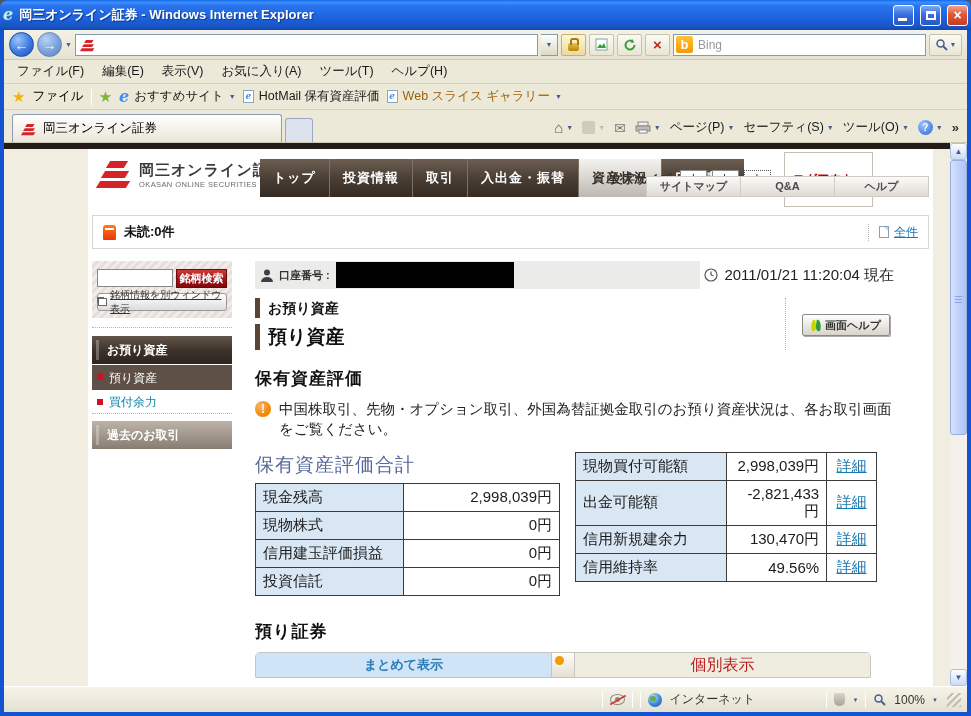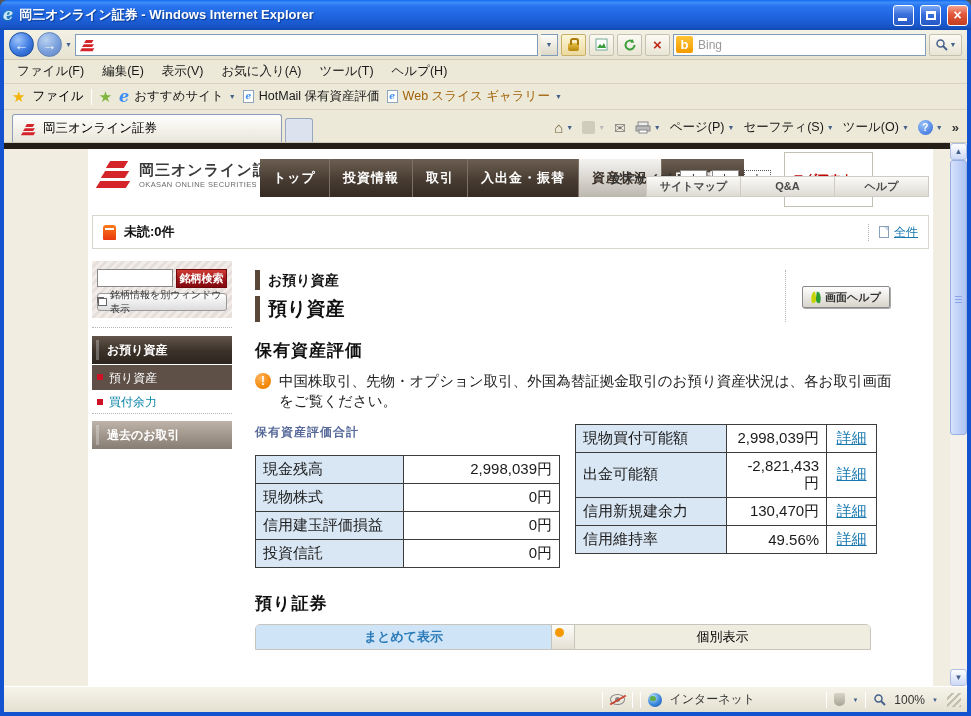--- a/index.html
+++ b/index.html
@@ -106,21 +106,21 @@
   a.link { color:#1878b0; font-size:12px; }
 
   
   .content { display:flex; margin-top:12px; padding-left:4px; }
   .sidebar { width:140px; flex:none; }
   .search-panel { background:repeating-linear-gradient(135deg,#f2ece8 0 3px,#e5deda 3px 6px); padding:8px 5px 7px; }
   .search-row { display:flex; gap:3px; }
   .search-row input { width:76px; height:18px; border:1px solid #888; font-size:11px; padding:0 2px; }
   .search-go { flex:1; background:linear-gradient(#cf3b34,#9c1418 55%,#83090e); border:1px solid #6e070c; color:#fff; font-size:11px; font-weight:bold; text-align:center; line-height:17px; }
   .winpop-btn { margin-top:5px; width:100%; height:18px; border:1px solid #999; border-radius:3px; background:linear-gradient(#fff,#ddd);
-    font-size:10px; color:#333; display:flex; align-items:center; justify-content:center; gap:3px; }
+    font-size:10px; color:#333; display:flex; align-items:center; justify-content:center; gap:3px;text-decoration:underline; }
   .winpop-ico { width:10px; height:8px; border:1px solid #666; background:#fff; box-shadow:-2px -2px 0 -1px #666; }
   .dotted-sep { border-top:1px dotted #b9b4ac; margin:9px 0 8px; }
   .side-header { height:28px; color:#fff; font-weight:bold; font-size:12px; line-height:28px; padding-left:15px; position:relative; }
   .side-header:before { content:""; position:absolute; left:4px; top:4px; bottom:4px; width:3px; background:rgba(255,255,255,.28); }
   .side-header.assets { background:linear-gradient(#63554a,#3b3129 55%,#2c241d); }
   .side-header.history { margin-top:7px; background:linear-gradient(#bdb3a9,#9c9287 60%,#877d72); }
   .side-item { position:relative; padding-left:17px; font-size:12px; }
   .side-item .bullet { position:absolute; left:5px; top:9px; width:6px; height:6px; background:#cf1126; }
   .side-item.active { height:26px; line-height:26px; background:#5e4f47; color:#fff; border-top:1px solid #fff; }
   .side-item.link { height:24px; line-height:24px; color:#0d85a8; border-bottom:1px dotted #b9b4ac; }
@@ -141,41 +141,41 @@
   .sprout { width:10px; height:12px; position:relative; }
   .sprout:before { content:""; position:absolute; left:0; bottom:0; width:5px; height:11px; background:#c8d400; border-radius:80% 0 50% 20%; transform:rotate(-8deg); }
   .sprout:after { content:""; position:absolute; right:0; bottom:0; width:5px; height:11px; background:#2e9e34; border-radius:0 80% 20% 50%; transform:rotate(8deg); }
 
   .section-title { font-size:17px; font-weight:bold; color:#111; margin-top:17px; letter-spacing:1px; }
   .notice { display:flex; gap:8px; margin-top:9px; width:645px; }
   .warn-icon { flex:none; width:16px; height:16px; border-radius:50%; background:radial-gradient(circle at 35% 30%,#ffb35c,#f08300 70%); color:#fff; font-weight:bold; font-size:12px; text-align:center; line-height:16px; margin-top:2px; }
   .notice-text { font-size:14.5px; color:#222; line-height:1.4; }
 
   .tables { display:flex; margin-top:12px; gap:10px; }
-  .tbl-title { font-size:12px; font-weight:bold; color:#56699a; margin-bottom:14px; letter-spacing:1px; }
+  .tbl-title { font-size:19px; font-weight:normal; color:#56699a; margin-bottom:5px; letter-spacing:1px; }
   table { border-collapse:collapse; }
   td { border:1px solid #3c3c3c; font-size:15px; padding:4px 7px; background:#fff; color:#1b1b1b; }
   td.lbl { background:#d9e6f3; }
   td.val { text-align:right; }
   .assets-table { width:305px; }
   .assets-table td.lbl { width:148px; }
   tr.total td.lbl { color:#3a5f9e; }
   .margin-block { margin-left:5px; }
   .margin-table { width:302px; }
   .margin-table td.lbl { width:152px; }
   .margin-table td.val { width:100px; }
   .margin-table td.lnk { width:50px; text-align:center; }
   a.detail { color:#1878b0; font-size:15px; }
 
   .securities-title { font-size:17px; font-weight:bold; color:#111; margin-top:24px; letter-spacing:1px; }
   .toggle-bar { margin-top:9px; width:616px; height:26px; display:flex; border:1px solid #c8c5be; border-radius:5px 5px 0 0; overflow:hidden; }
   .toggle-left { flex:1; background:#cfe4f7; color:#2a7ab8; font-size:13px; font-weight:bold; text-align:center; line-height:24px; }
   .toggle-mark { width:24px; background:linear-gradient(#fdfdfb,#e3dfd2); border-left:1px solid #c8c5be; border-right:1px solid #c8c5be; position:relative; }
   .toggle-mark:before { content:""; position:absolute; left:3px; top:3px; width:9px; height:9px; border-radius:50%; background:#f49a00; }
-  .toggle-right { flex:1; background:#efece0; color:#000000; font-size:13px; text-align:center; line-height:24px; }
+  .toggle-right { flex:1; background:#efece0; color:#b91c1c; font-size:16px; text-align:center; line-height:24px; }
 
   
   .scrollbar { width:17px; background:#f3f1ea; display:flex; flex-direction:column; }
   .sb-btn { height:17px; background:linear-gradient(#fdfdfd,#cdd9f6); border:1px solid #aebfe2; border-radius:3px; color:#44608c; font-size:8px; text-align:center; line-height:15px; }
   .sb-thumb { height:275px; background:linear-gradient(90deg,#d6e1fc,#adc3f3); border:1px solid #98b0e0; border-radius:3px; position:relative; }
   .sb-thumb:after { content:""; position:absolute; left:4px; right:4px; top:135px; height:7px;
     background:repeating-linear-gradient(180deg,#8aa5e8 0 1px,transparent 1px 3px); }
   .sb-track { flex:1; }
 
   
@@ -408,20 +408,38 @@
                 <span>預り資産</span>
               </div>
               <div class="side-item link">
                 <span class="bullet"></span>
                 <span>買付余力</span>
               </div>
               <div class="side-header history">過去のお取引</div>
             </div>
 
             <div class="main">
+              <div class="account-bar">
+                <div class="account-left">
+                  <svg width="12" height="13">
+                      <circle cx="6" cy="3.5" r="3" fill="#3a3f4a"></circle>
+                      <path d="M0 13a6 5 0 0 1 12 0z" fill="#3a3f4a"></path>
+                    </svg>
+                  <span class="account-label">口座番号 :</span>
+                  <span class="redacted"></span>
+                </div>
+                <span class="timestamp">
+                  <svg width="14" height="14">
+                      <circle cx="7" cy="7" r="6" fill="none" stroke="#555" stroke-width="1.2"></circle>
+                      <line x1="7" y1="7" x2="7" y2="3.5" stroke="#555" stroke-width="1.2"></line>
+                      <line x1="7" y1="7" x2="9.5" y2="8" stroke="#555" stroke-width="1.2"></line>
+                    </svg>
+                  <span>2011/01/21 11:20:04 現在</span>
+                </span>
+              </div>
 
               <div class="title-row">
                 <div>
                   <div class="breadcrumb-line">お預り資産</div>
                   <div class="page-title">預り資産</div>
                 </div>
                 <div class="help-box">
                   <span class="help-btn">
                     <span class="sprout"></span>
                     <span>画面ヘルプ</span>

